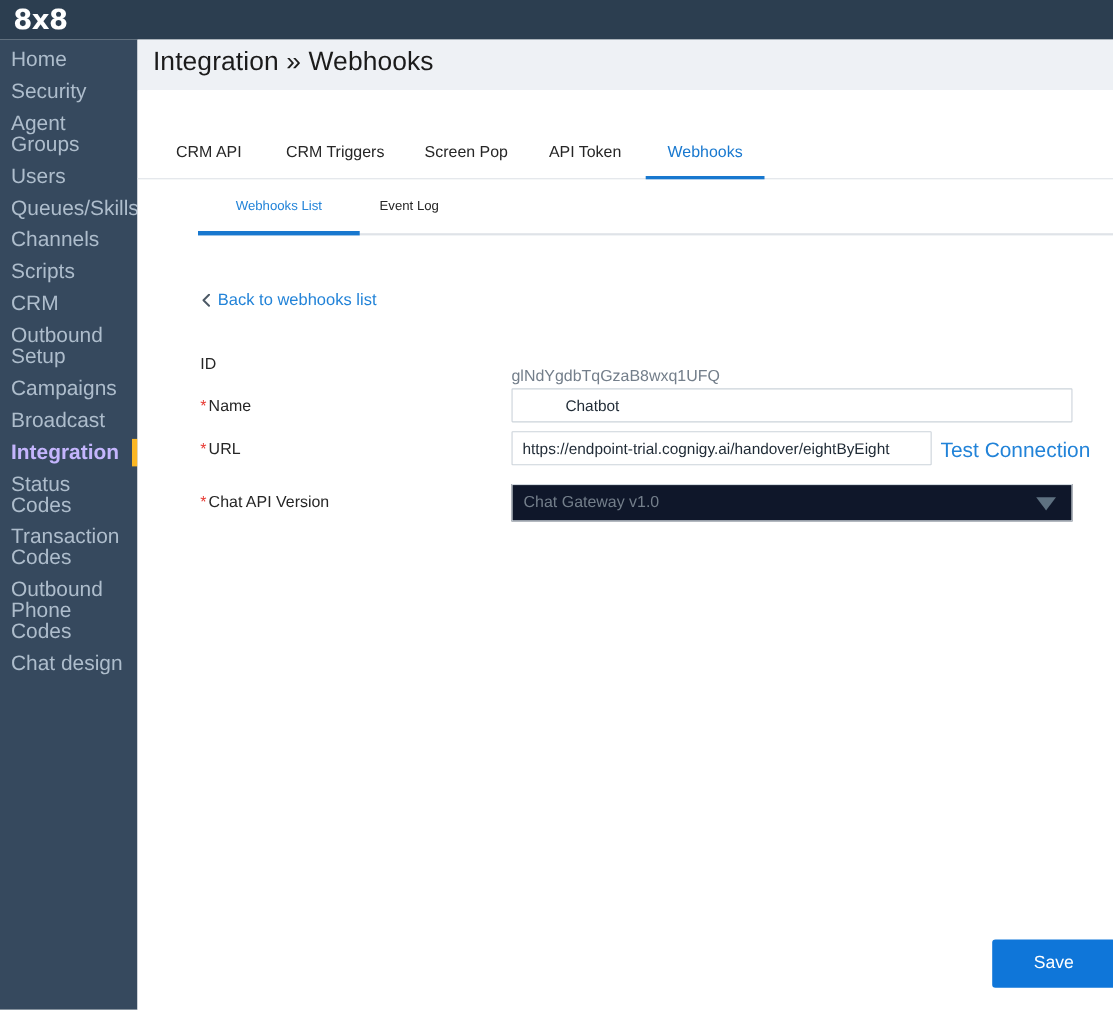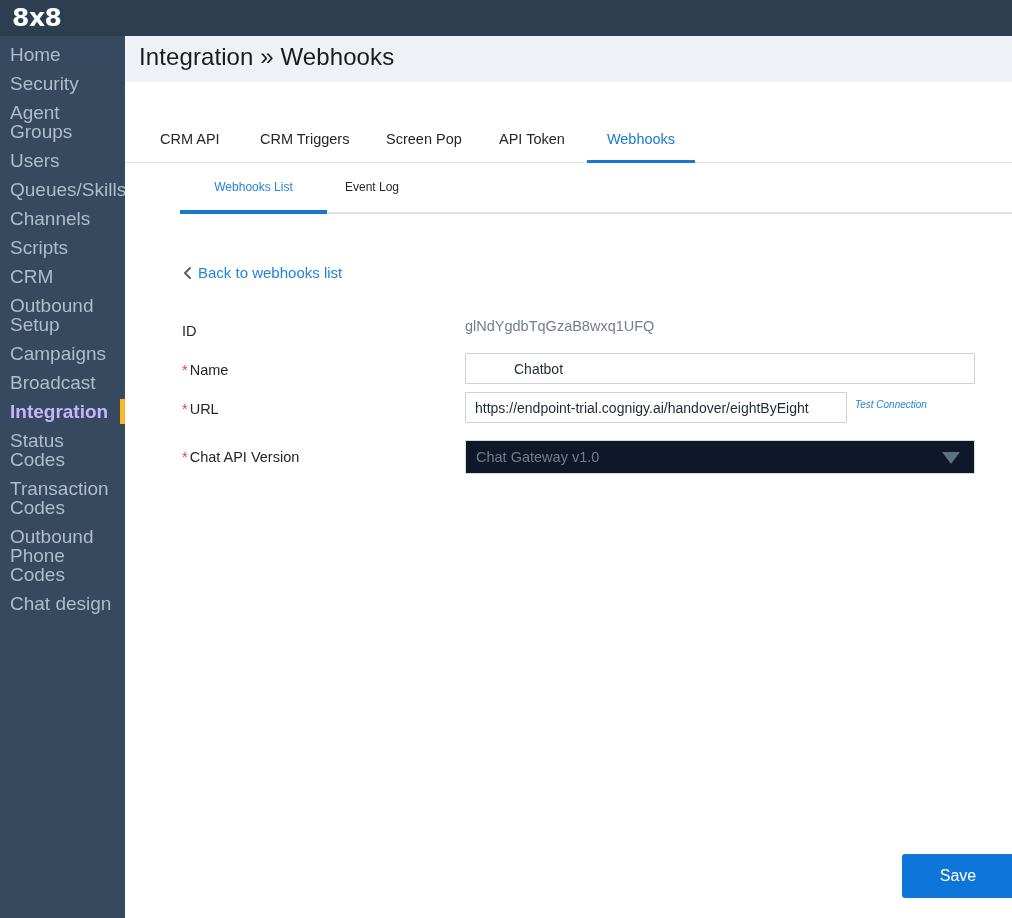--- a/index.html
+++ b/index.html
@@ -175,21 +175,21 @@
     font-size: 14.5px;
     color: #262626;
     white-space: nowrap;
   }
   .req {
     color: #e8403a;
     margin-right: 2px;
   }
   .static-value {
     position: absolute;
-    left: 340px; top: 4px;
+    left: 340px; top: 20px;
     font-size: 14.5px;
     color: #737e8a;
   }
   .text-input {
     position: absolute;
     top: 0;
     height: 31px;
     border: 1px solid #ccd3da;
     background: #ffffff;
     font-size: 14px;
@@ -198,23 +198,22 @@
     font-family: "Liberation Sans", sans-serif;
     border-radius: 1px;
     outline: none;
   }
   #input-name { left: 340px; width: 510px; padding-left: 48px; }
   #input-url  { left: 340px; width: 382px; }
   .test-connection {
     position: absolute;
     left: 730px; top: 7px;
     color: #2283d8;
-    font-size: 10px;
-    cursor: pointer;
-    font-style: italic;
+    font-size: 19px;
+    cursor: pointer;
   }
   .select-wrap {
     position: absolute;
     left: 340px; top: 0;
     width: 510px; height: 34px;
     border: 1px solid #d3dae0;
     background: #0f172a;
   }
   .select-value {
     position: absolute;

